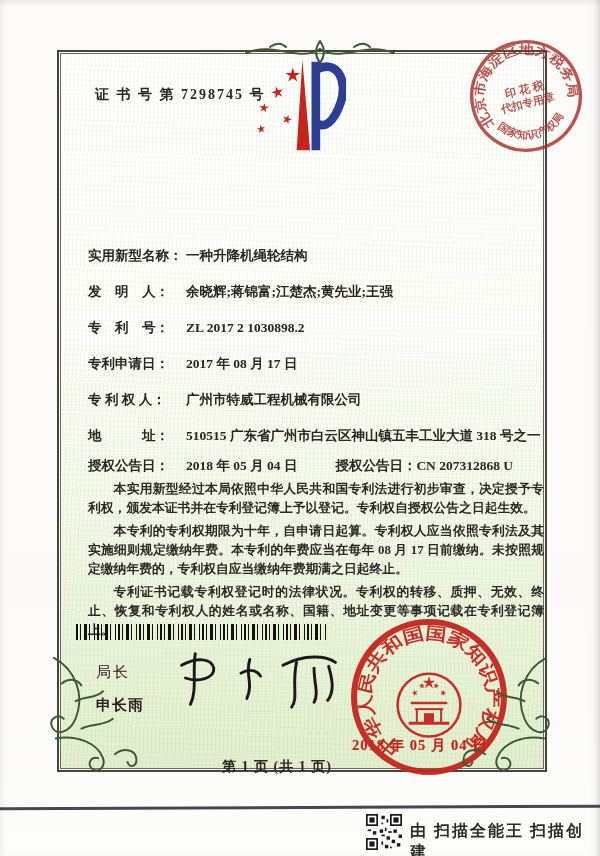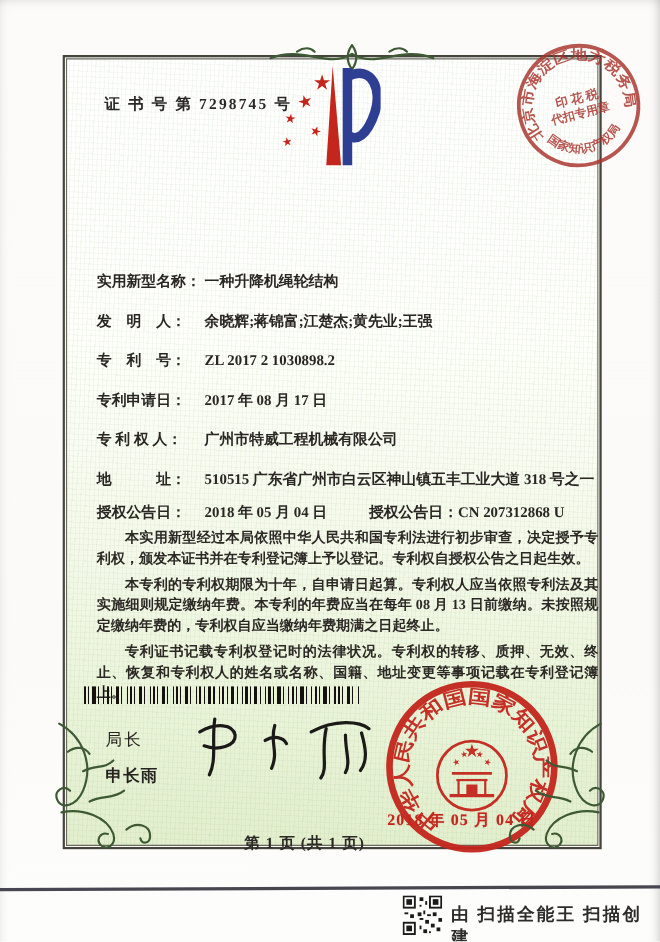--- a/index.html
+++ b/index.html
@@ -141,21 +141,21 @@
       <span class="flabel">地　　　址：</span><span>510515 广东省广州市白云区神山镇五丰工业大道 318 号之一</span>
     </div>
     <div class="frow">
       <span class="pair-left"><span class="flabel">授权公告日：</span><span>2018 年 05 月 04 日</span></span>
       <span><span>授权公告日：</span><span>CN 207312868 U</span></span>
     </div>
   </div>
 
   <div class="abs paras">
     <p>本实用新型经过本局依照中华人民共和国专利法进行初步审查，决定授予专利权，颁发本证书并在专利登记簿上予以登记。专利权自授权公告之日起生效。</p>
-    <p>本专利的专利权期限为十年，自申请日起算。专利权人应当依照专利法及其实施细则规定缴纳年费。本专利的年费应当在每年 08 月 13 日前缴纳。未按照规定缴纳年费的，专利权自应当缴纳年费期满之日起终止。</p>
+    <p>本专利的专利权期限为十年，自申请日起算。专利权人应当依照专利法及其实施细则规定缴纳年费。本专利的年费应当在每年 08 月 17 日前缴纳。未按照规定缴纳年费的，专利权自应当缴纳年费期满之日起终止。</p>
     <p>专利证书记载专利权登记时的法律状况。专利权的转移、质押、无效、终止、恢复和专利权人的姓名或名称、国籍、地址变更等事项记载在专利登记簿上。</p>
   </div>
 
   <div class="abs barcode"></div>
 
   <div class="abs director-label">局长</div>
   <div class="abs director-name">申长雨</div>
 
   <svg class="abs signature" width="185" height="72" viewBox="0 0 190 70">
     <g stroke="#1c1a18" stroke-width="3" fill="none" stroke-linecap="round">

